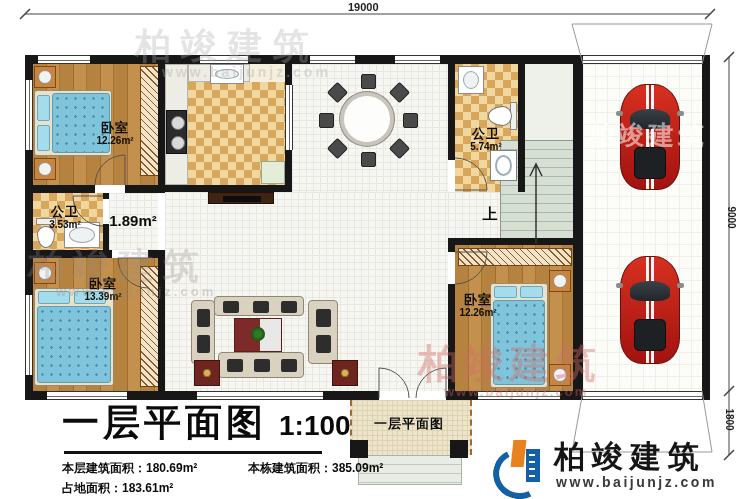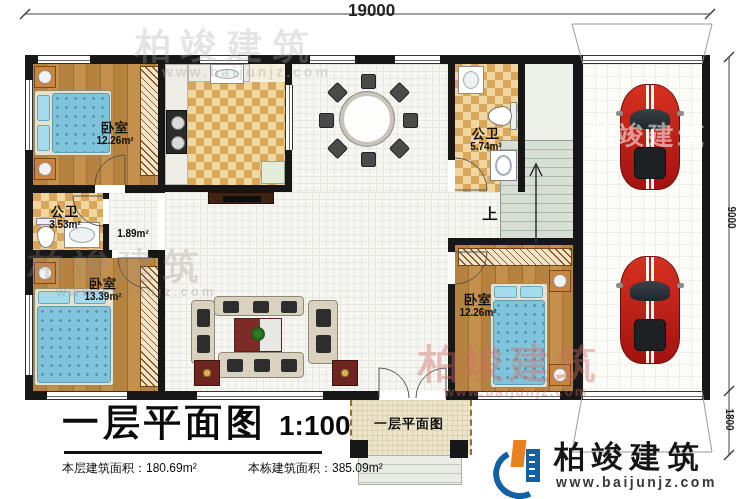--- a/index.html
+++ b/index.html
@@ -54,27 +54,27 @@
   .chair{position:absolute;width:13px;height:13px;background:#4a4a4a;border:1px solid #222;border-radius:2px;z-index:9;}
   .car{position:absolute;width:58px;z-index:10;background:linear-gradient(#d63020,#a31210);border-radius:26px 26px 22px 22px/32px 32px 26px 26px;border:1px solid #6d0d0b;}
   .car .stripe{position:absolute;top:0;bottom:0;left:50%;width:8px;margin-left:-4px;background:linear-gradient(90deg,#fff 0 3px,#b02016 3px 5px,#fff 5px 8px);opacity:.95;}
   .car .ws{position:absolute;left:9px;right:9px;top:24px;height:20px;background:linear-gradient(#3a4147,#20262b);border-radius:45% 45% 30% 30%;z-index:2;}
   .car .rw{position:absolute;left:13px;right:13px;top:62px;height:30px;background:#1d2124;border:1px solid #0c0e10;border-radius:5px;z-index:2;}
   .car .mirror{position:absolute;width:7px;height:5px;background:#8c8c8c;border-radius:2px;top:26px;z-index:3;}
   
   .rlabel{position:absolute;text-align:center;color:#0b0b0b;font-weight:bold;line-height:1.18;z-index:50;}
   .rname{font-size:13px;letter-spacing:1px;}
   .rarea{font-size:10px;}
-  .dim{position:absolute;font-size:17px;font-weight:bold;color:#222;z-index:50;}
+  .dim{position:absolute;font-size:11px;font-weight:bold;color:#222;z-index:50;}
   
   #titleblock{position:absolute;left:62px;top:398px;width:330px;z-index:70;color:#0a0a0a;}
   .tb-title{font-size:37px;font-weight:900;letter-spacing:4px;}
   .tb-scale{font-size:28px;font-weight:bold;margin-left:12px;}
   .tb-rule{height:3px;background:#111;width:258px;margin:3px 0 6px 2px;}
-  .stats{display:grid;grid-template-columns:180px auto;column-gap:6px;row-gap:3px;font-size:12px;font-weight:normal;}
+  .stats{display:grid;grid-template-columns:180px auto;column-gap:6px;row-gap:3px;font-size:12px;font-weight:bold;}
   
   #logo{position:absolute;left:492px;top:436px;z-index:70;}
   .logo-icon{position:absolute;left:0;top:4px;width:52px;height:52px;}
   .swoosh{position:absolute;left:1px;top:9px;width:40px;height:38px;border:6px solid #1460a4;border-top-color:transparent;border-right-color:transparent;border-radius:50%;transform:rotate(18deg);}
   .tower-o{position:absolute;left:20px;top:0px;width:13px;height:27px;background:#e8821e;transform:skewX(-6deg);}
   .tower-b{position:absolute;left:34px;top:9px;width:14px;height:33px;background:#1460a4;
      background-image:repeating-linear-gradient(180deg,transparent 0 5px,#fff 5px 7px);background-size:6px 100%;background-repeat:no-repeat;background-position:3px 0;}
   .brand{position:absolute;left:62px;top:0;font-size:31px;font-weight:900;letter-spacing:7px;color:#151515;white-space:nowrap;}
   .brandurl{position:absolute;left:64px;top:38px;font-size:14px;font-weight:bold;letter-spacing:2.5px;color:#3a3a3a;white-space:nowrap;}
   
@@ -263,21 +263,21 @@
   </div>
   <div class="rlabel" style="left:446px;top:126px;width:80px;">
     <div class="rname">公卫</div>
     <div class="rarea">5.74m²</div>
   </div>
   <div class="rlabel" style="left:28px;top:204px;width:74px;">
     <div class="rname">公卫</div>
     <div class="rarea">3.53m²</div>
   </div>
   <div class="rlabel" style="left:100px;top:212px;width:66px;">
-    <div class="rarea" style="font-size:10px;margin-top:16px;">1.89m²</div>
+    <div class="rarea" style="font-size:15px;">1.89m²</div>
   </div>
   <div class="rlabel" style="left:63px;top:276px;width:80px;">
     <div class="rname">卧室</div>
     <div class="rarea">13.39m²</div>
   </div>
   <div class="rlabel" style="left:438px;top:292px;width:80px;">
     <div class="rname">卧室</div>
     <div class="rarea">12.26m²</div>
   </div>
   <div class="rlabel" style="left:359px;top:416px;width:100px;">
@@ -286,20 +286,21 @@
   <div class="rlabel" style="left:480px;top:205px;width:20px;font-size:15px;">上</div>
 
   <div id="titleblock">
     <div>
       <span class="tb-title">一层平面图</span><span class="tb-scale">1:100</span>
     </div>
     <div class="tb-rule"></div>
     <div class="stats">
       <div><span>本层建筑面积：</span><span>180.69m²</span></div>
       <div><span>本栋建筑面积：</span><span>385.09m²</span></div>
+      <div><span>占地面积：</span><span>183.61m²</span></div>
     </div>
   </div>
 
   <div id="logo" style="width:250px;height:60px;">
     <div class="logo-icon">
       <div class="swoosh"></div>
       <div class="tower-o"></div>
       <div class="tower-b"></div>
     </div>
     <div class="brand">柏竣建筑</div>

